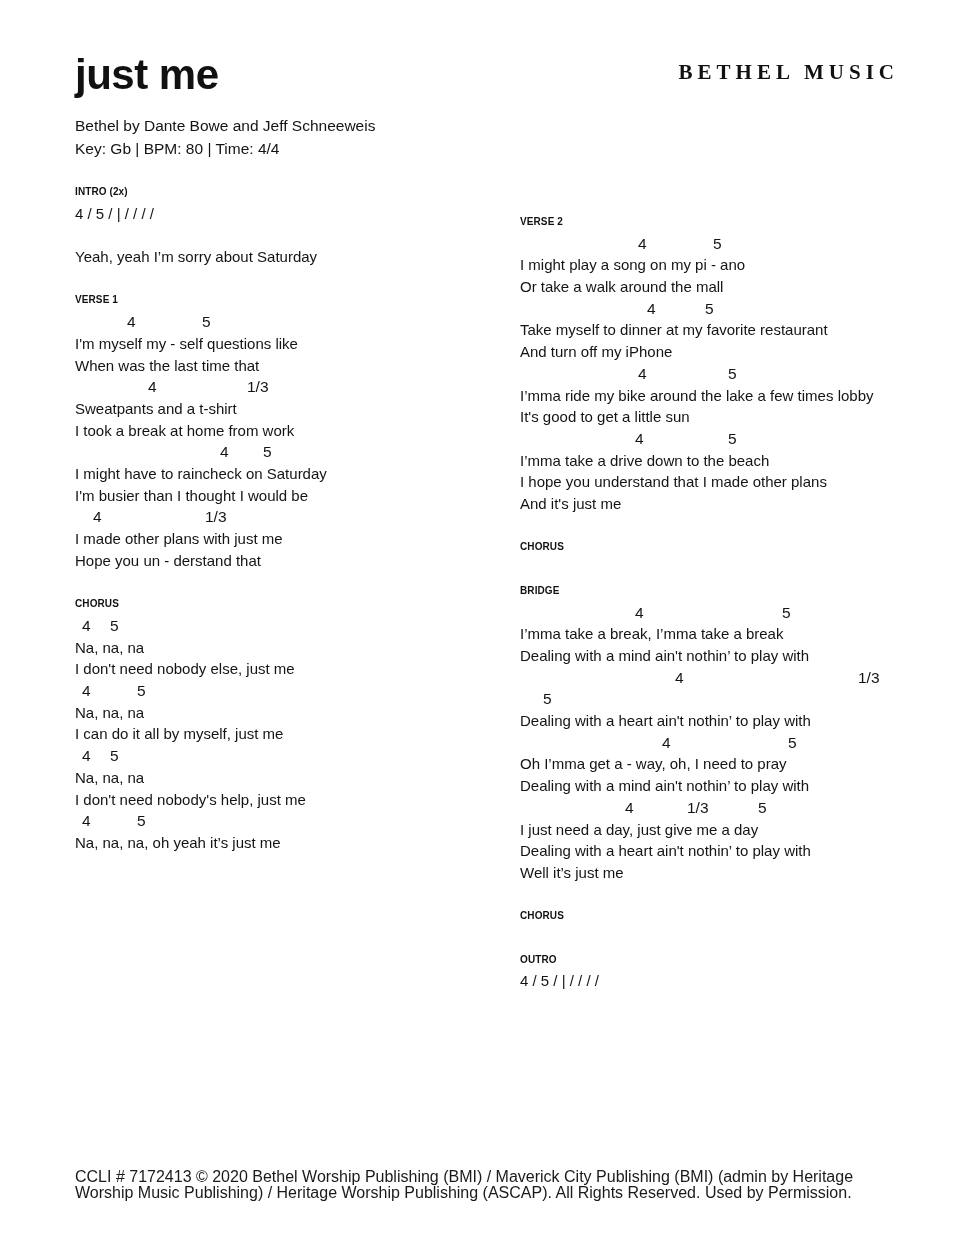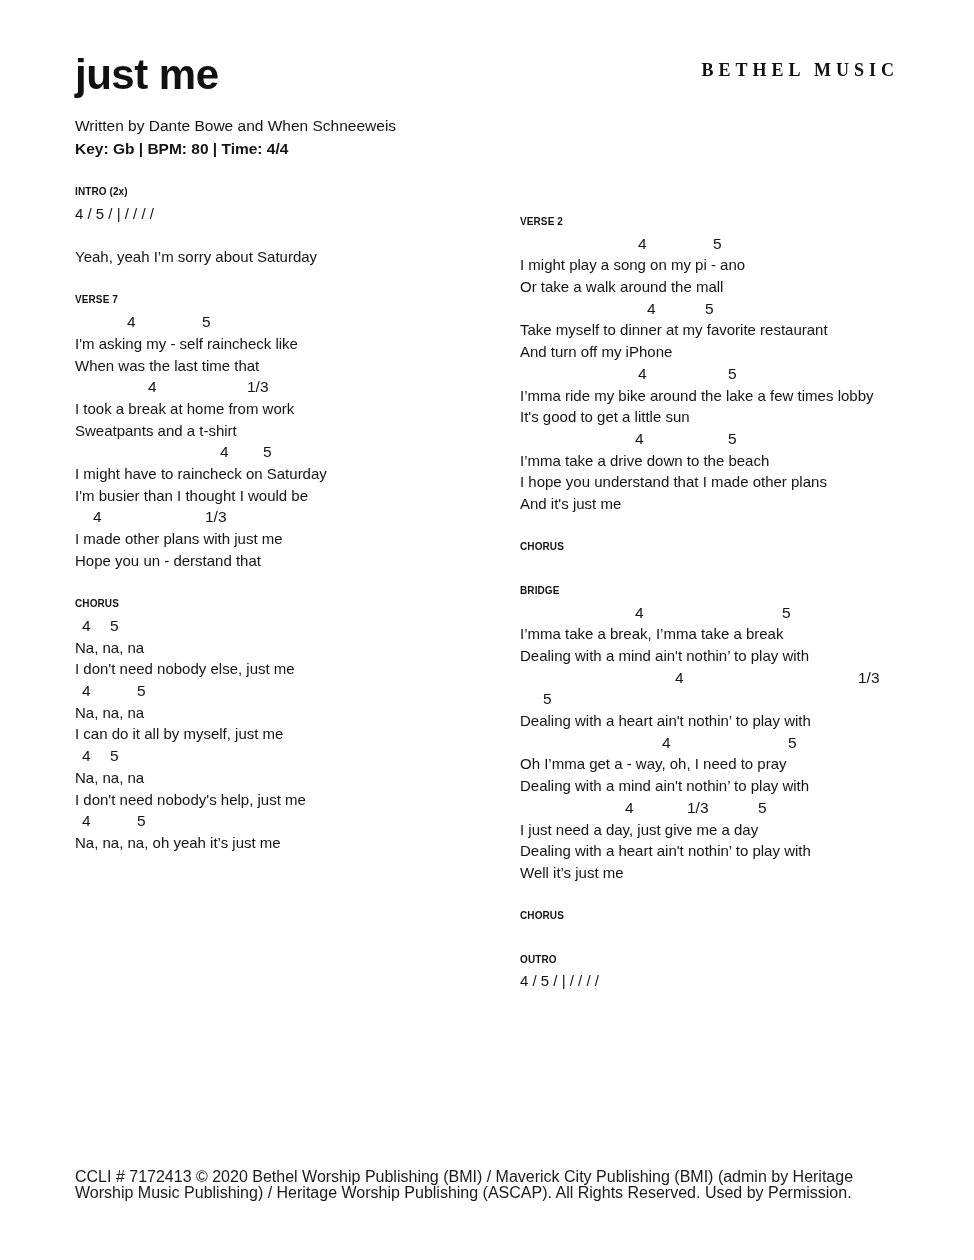--- a/index.html
+++ b/index.html
@@ -15,25 +15,25 @@
 
   
   .header { position: absolute; left: 75px; top: 52px; right: 75px; }
   .song-title {
     font-size: 42px; font-weight: bold; letter-spacing: -0.5px;
     line-height: 1.1; color: #111;
   }
   .brand {
     position: absolute; right: 0; top: 8px;
     font-family: "Liberation Serif", serif;
-    font-size: 18px; font-weight: 600; letter-spacing: 5px;
+    font-size: 21px; font-weight: 600; letter-spacing: 5px;
     color: #111; white-space: nowrap;
   }
   .byline { margin-top: 16px; font-size: 15.5px; line-height: 23px; }
-  .meta   { font-size: 15.5px; line-height: 23px; font-weight: bold; }
+  .meta   { font-size: 15.5px; line-height: 23px; }
 
   
   .columns { position: absolute; top: 181px; left: 75px; right: 0; }
   .column { position: absolute; top: 0; }
   .column-left  { left: 0;     width: 440px; }
   .column-right { left: 445px; width: 460px; margin-top: 30px; }
 
   .song-section { margin-bottom: 21.7px; }
   .section-heading {
     font-size: 10px; font-weight: bold; line-height: 21.7px;
@@ -56,46 +56,46 @@
   }
 </style>
 </head>
 <body>
 
 <div class="page">
 
   <div class="header">
     <div class="song-title">just me</div>
     <div class="brand">BETHEL MUSIC</div>
-    <div class="byline">Written by Dante Bowe and When Schneeweis</div>
+    <div class="byline">Bethel by Dante Bowe and Jeff Schneeweis</div>
     <div class="meta">Key: Gb | BPM: 80 | Time: 4/4</div>
   </div>
 
   <div class="columns">
     <div class="column column-left">
         <section class="song-section">
           <div class="section-heading">INTRO (2x)</div>
           <div class="lyric-line">4 / 5 / | / / / /</div>
           <div class="spacer-line"></div>
           <div class="lyric-line">Yeah, yeah I’m sorry about Saturday</div>
         </section>
         <section class="song-section">
-          <div class="section-heading">VERSE 7</div>
+          <div class="section-heading">VERSE 1</div>
           <div class="chord-line">
             <span class="chord" style="left: 52px;">4</span>
             <span class="chord" style="left: 127px;">5</span>
           </div>
-          <div class="lyric-line">I'm asking my - self raincheck like</div>
+          <div class="lyric-line">I'm myself my - self questions like</div>
           <div class="lyric-line">When was the last time that</div>
           <div class="chord-line">
             <span class="chord" style="left: 73px;">4</span>
             <span class="chord" style="left: 172px;">1/3</span>
           </div>
+          <div class="lyric-line">Sweatpants and a t-shirt</div>
           <div class="lyric-line">I took a break at home from work</div>
-          <div class="lyric-line">Sweatpants and a t-shirt</div>
           <div class="chord-line">
             <span class="chord" style="left: 145px;">4</span>
             <span class="chord" style="left: 188px;">5</span>
           </div>
           <div class="lyric-line">I might have to raincheck on Saturday</div>
           <div class="lyric-line">I'm busier than I thought I would be</div>
           <div class="chord-line">
             <span class="chord" style="left: 18px;">4</span>
             <span class="chord" style="left: 130px;">1/3</span>
           </div>

